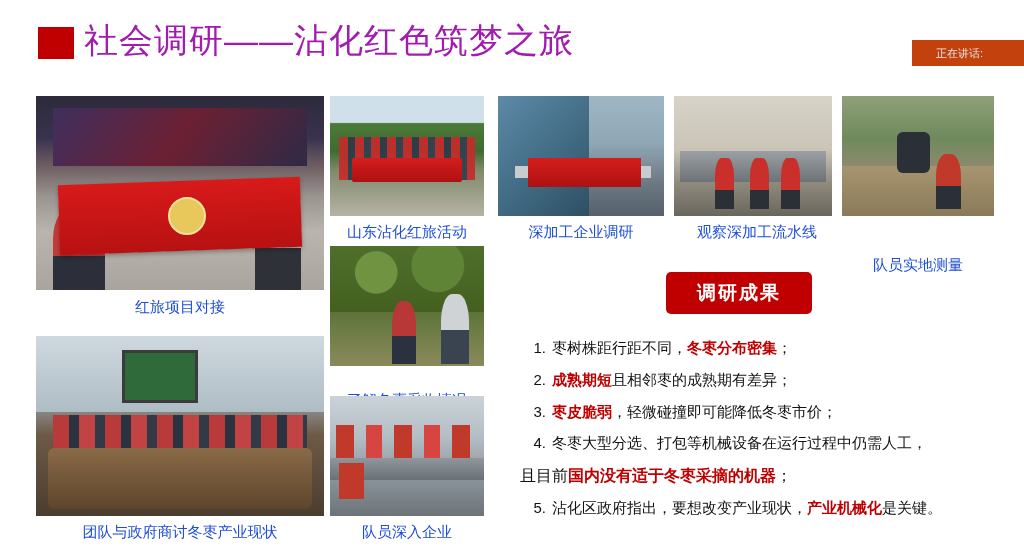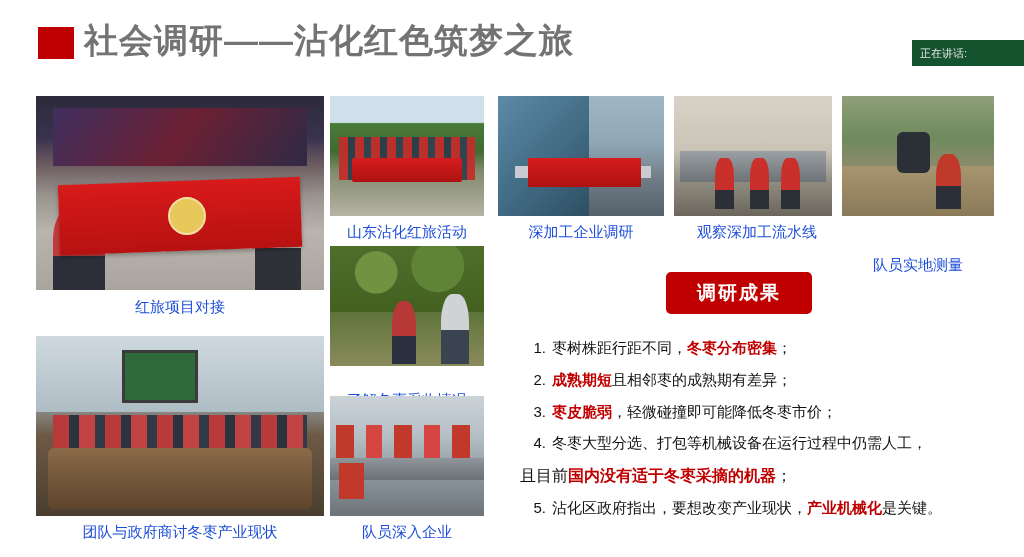--- a/index.html
+++ b/index.html
@@ -28,36 +28,36 @@
     top: 27px;
     width: 36px;
     height: 32px;
     background: #c00000;
   }
   #slide-title {
     position: absolute;
     left: 84px;
     top: 18px;
     font-size: 34px;
-    font-weight: bold;
-    color: #737373;
+    font-weight: normal;
+    color: #a21caf;
     letter-spacing: 1px;
     white-space: nowrap;
   }
   #speaking-bar {
     position: absolute;
     right: 0;
     top: 40px;
     width: 112px;
     height: 26px;
-    background: #14532d;
+    background: #c2410c;
     color: #e8e8e8;
     font-size: 11px;
     line-height: 26px;
-    padding-left: 8px;
+    padding-left: 24px;
     box-sizing: border-box;
     white-space: nowrap;
   }
 
   
   .photo {
     position: absolute;
     overflow: hidden;
     background: #b9c2c8;
   }

